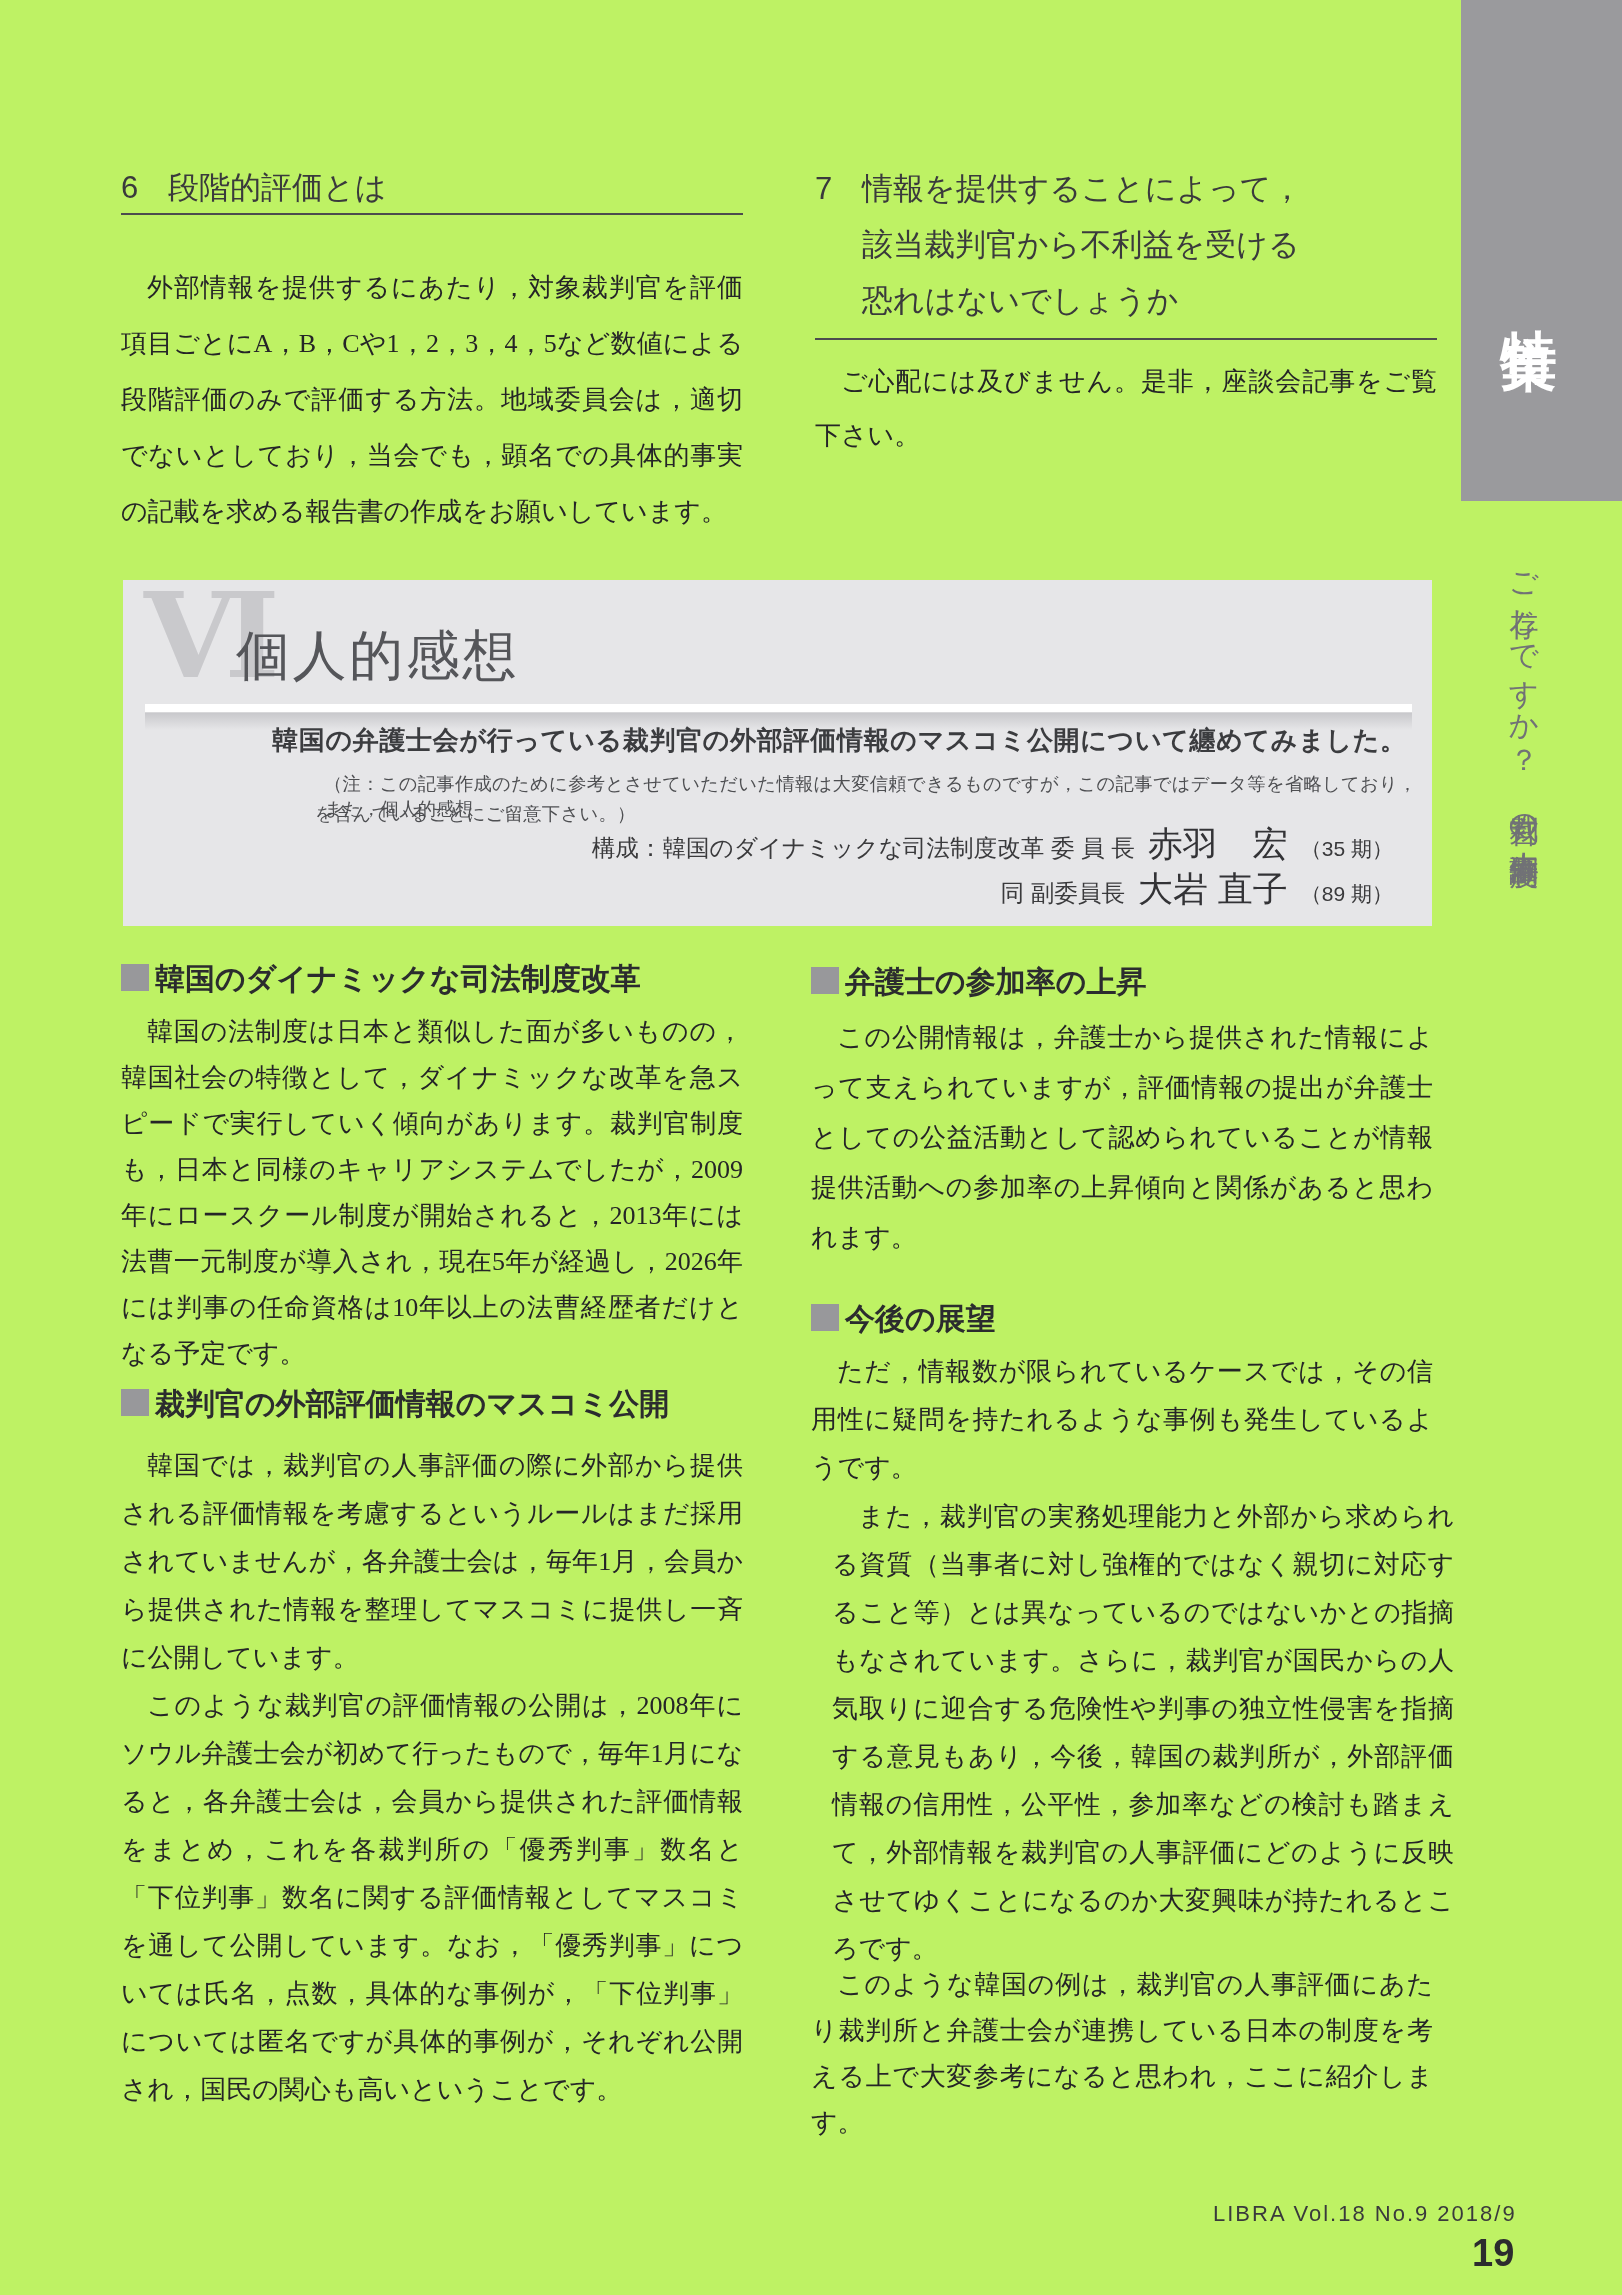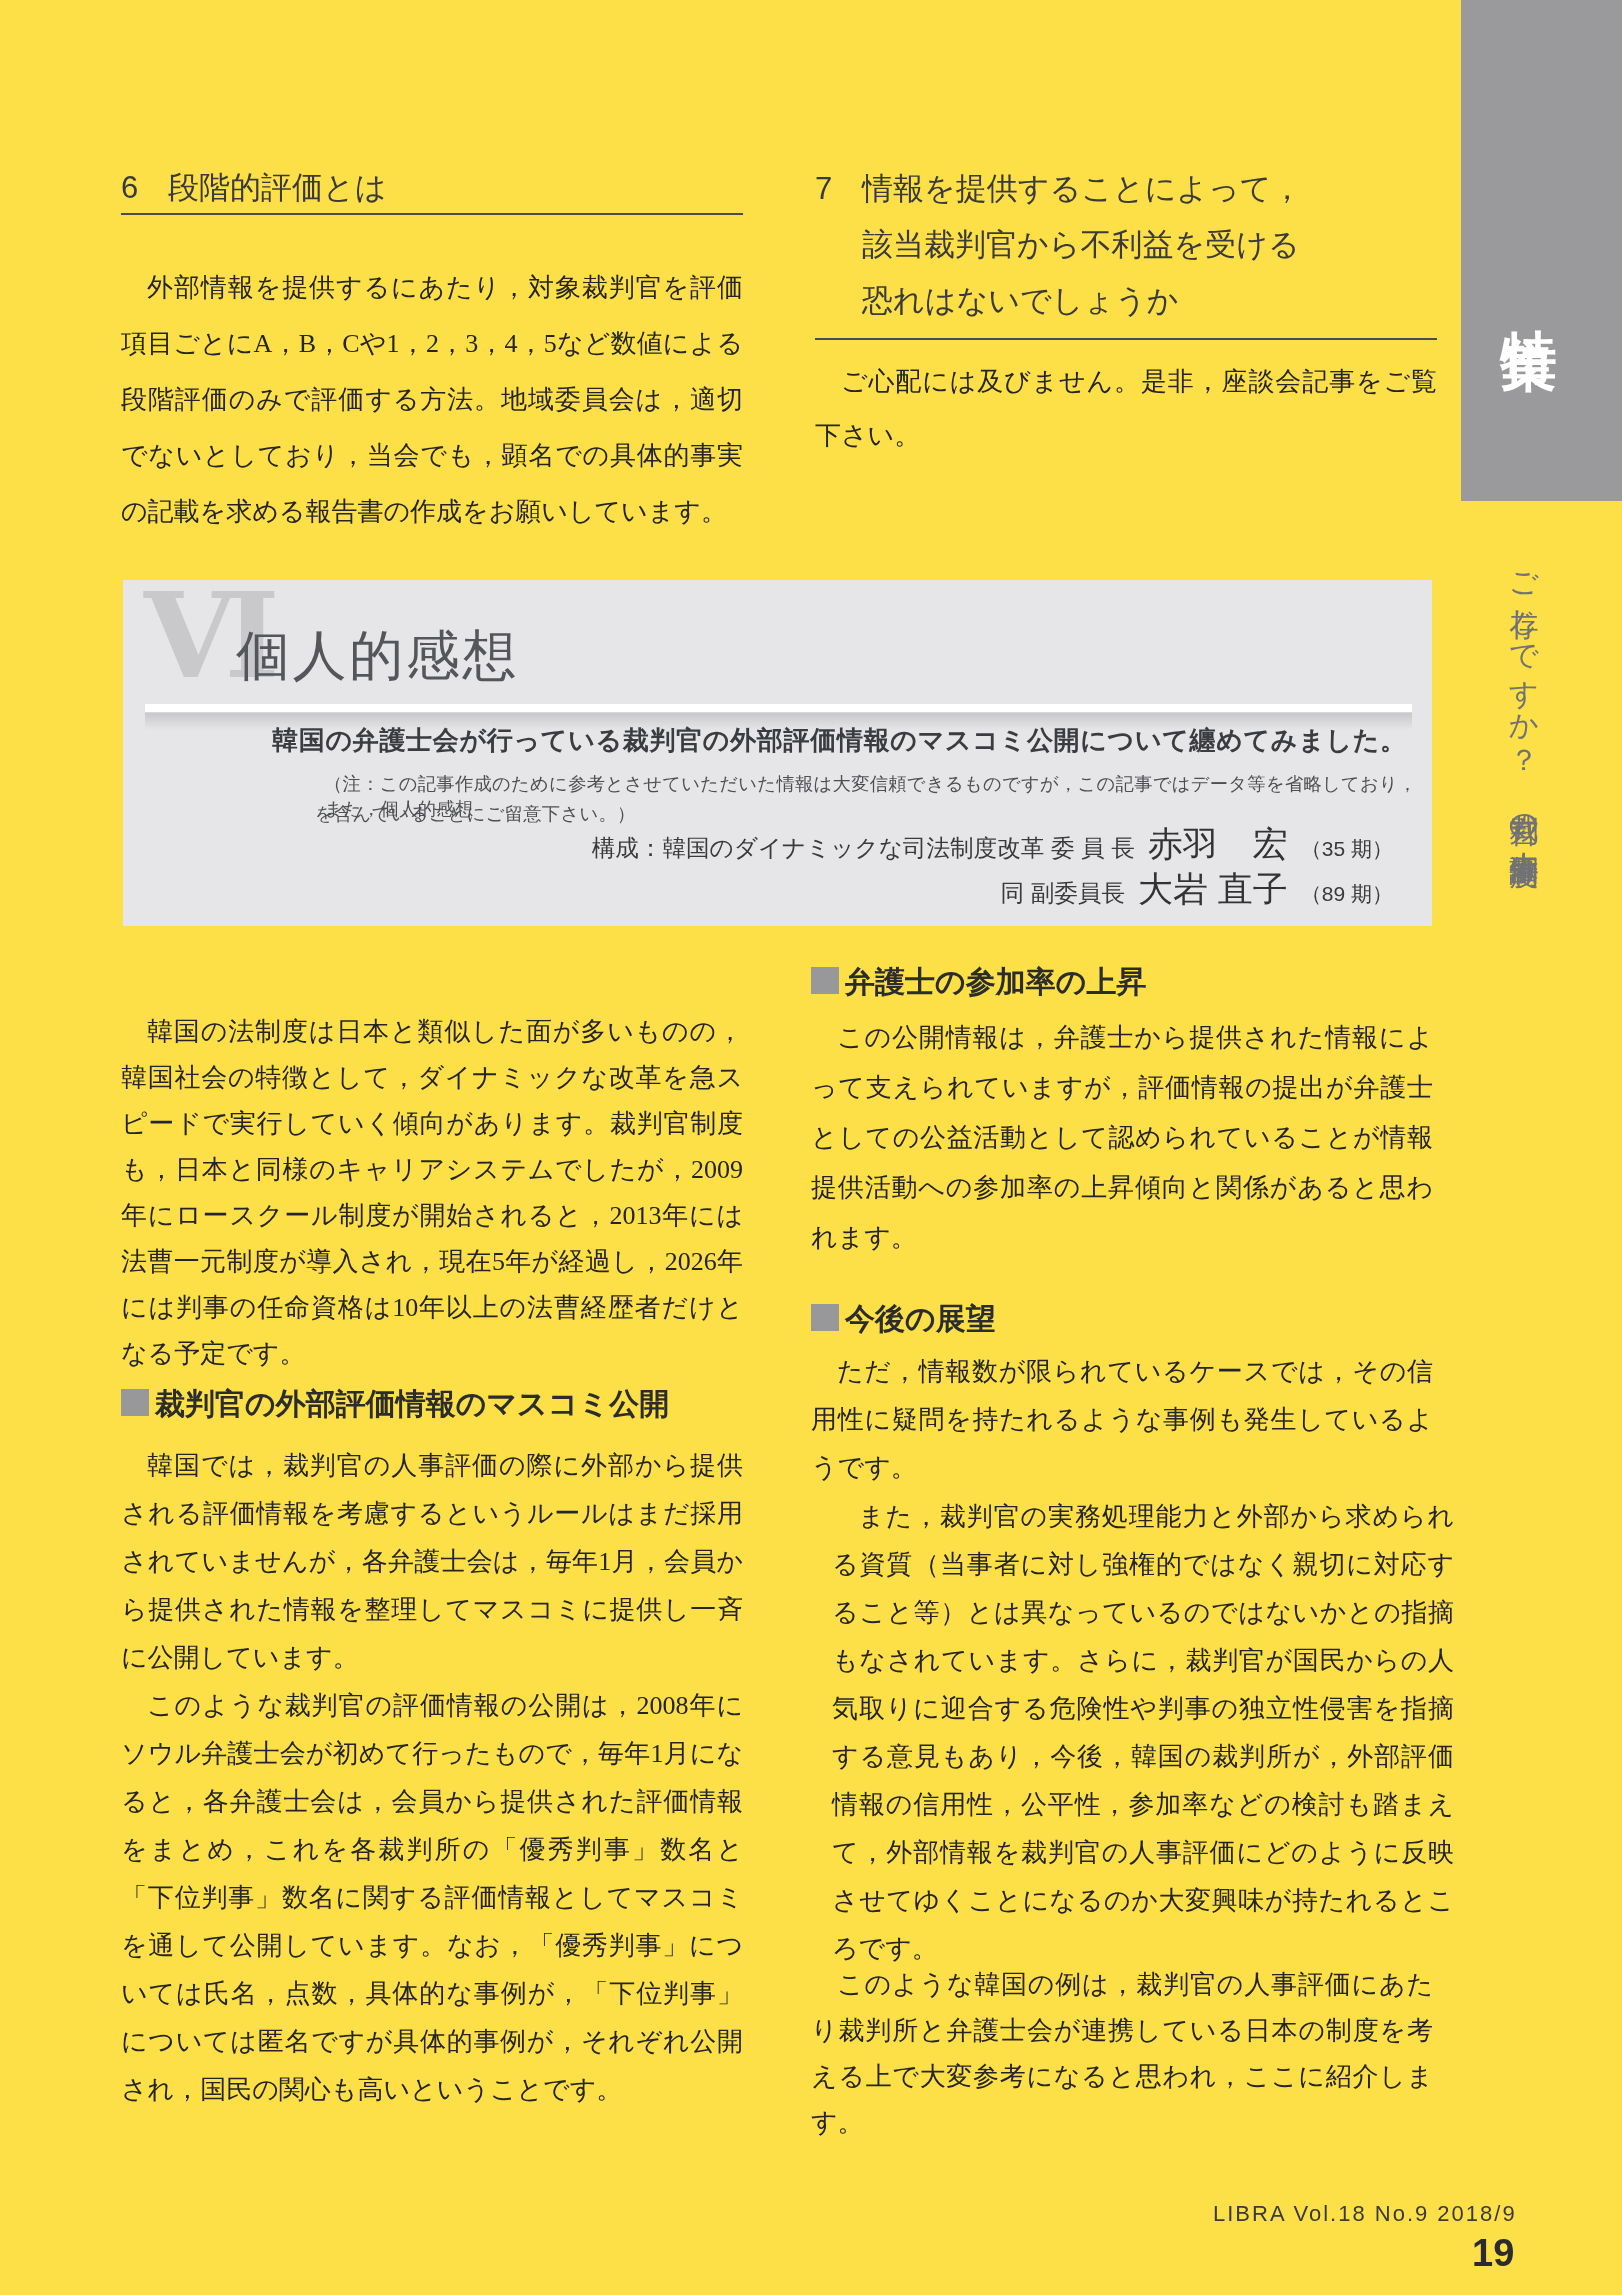--- a/index.html
+++ b/index.html
@@ -1,16 +1,16 @@
 <!DOCTYPE html>
 <html lang="ja" style="font-size:10.5px"><head>
 <meta charset="utf-8">
 <style>
   html,body{margin:0;padding:0;background:#ffffff;}
-  #page{position:relative;width:1623px;height:2295px;background:#fde047;overflow:hidden;
+  #page{position:relative;width:1623px;height:2295px;background:#bef264;overflow:hidden;
         font-family:"Liberation Serif","DejaVu Serif",serif;color:#252527;}
   .abs{position:absolute;}
   
   .qa-head{font-family:"Liberation Sans","DejaVu Sans",sans-serif;font-weight:500;
            font-size:31px;color:#3a3a3c;line-height:56px;}
   .qa-head .num{display:inline-block;width:47px;}
   .qa7{display:flex;}
   .qa7 .num{flex:0 0 47px;}
   .rule{background:#4c4c4e;height:2px;}
   .para{font-size:26px;text-indent:1em;text-align:justify;margin:0;}
@@ -92,20 +92,23 @@
       <span class="name">赤羽　宏</span>
       <span class="term">（35 期）</span>
     </div>
     <div class="abs credit" style="right:39px;top:286px;">
       <span class="role">同 副委員長</span>
       <span class="name">大岩 直子</span>
       <span class="term">（89 期）</span>
     </div>
   </div>
 
+  <div class="abs art-head" style="left:121px;top:962px;">
+    <span class="sq"></span><span>韓国のダイナミックな司法制度改革</span>
+  </div>
   <p class="abs para col-para" style="left:121px;top:1009px;line-height:46px;">韓国の法制度は日本と類似した面が多いものの，韓国社会の特徴として，ダイナミックな改革を急スピードで実行していく傾向があります。裁判官制度も，日本と同様のキャリアシステムでしたが，2009年にロースクール制度が開始されると，2013年には法曹一元制度が導入され，現在5年が経過し，2026年には判事の任命資格は10年以上の法曹経歴者だけとなる予定です。</p>
 
   <div class="abs art-head" style="left:121px;top:1387px;">
     <span class="sq"></span><span>裁判官の外部評価情報のマスコミ公開</span>
   </div>
   <p class="abs para col-para" style="left:121px;top:1442px;line-height:48px;">韓国では，裁判官の人事評価の際に外部から提供される評価情報を考慮するというルールはまだ採用されていませんが，各弁護士会は，毎年1月，会員から提供された情報を整理してマスコミに提供し一斉に公開しています。</p>
   <p class="abs para col-para" style="left:121px;top:1682px;line-height:48px;">このような裁判官の評価情報の公開は，2008年にソウル弁護士会が初めて行ったもので，毎年1月になると，各弁護士会は，会員から提供された評価情報をまとめ，これを各裁判所の「優秀判事」数名と「下位判事」数名に関する評価情報としてマスコミを通して公開しています。なお，「優秀判事」については氏名，点数，具体的な事例が，「下位判事」については匿名ですが具体的事例が，それぞれ公開され，国民の関心も高いということです。</p>
 
   <div class="abs art-head" style="left:811px;top:965px;">
     <span class="sq"></span><span>弁護士の参加率の上昇</span>

